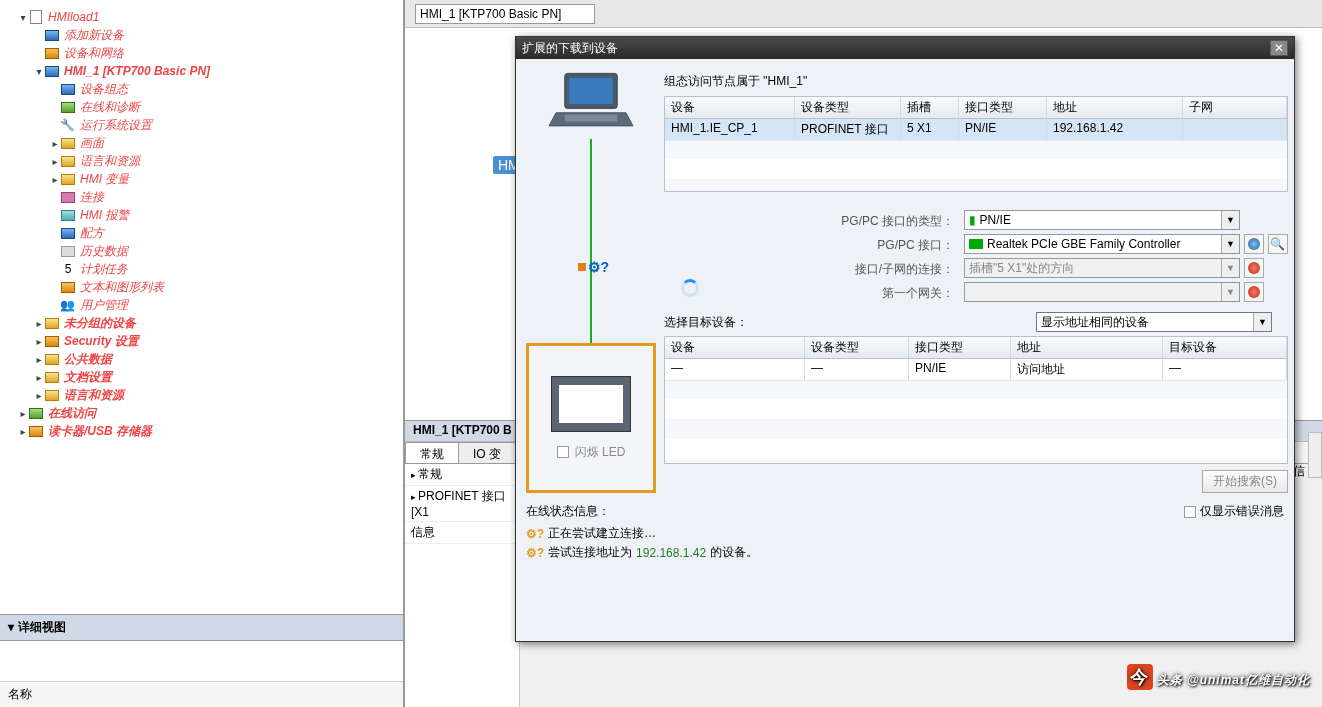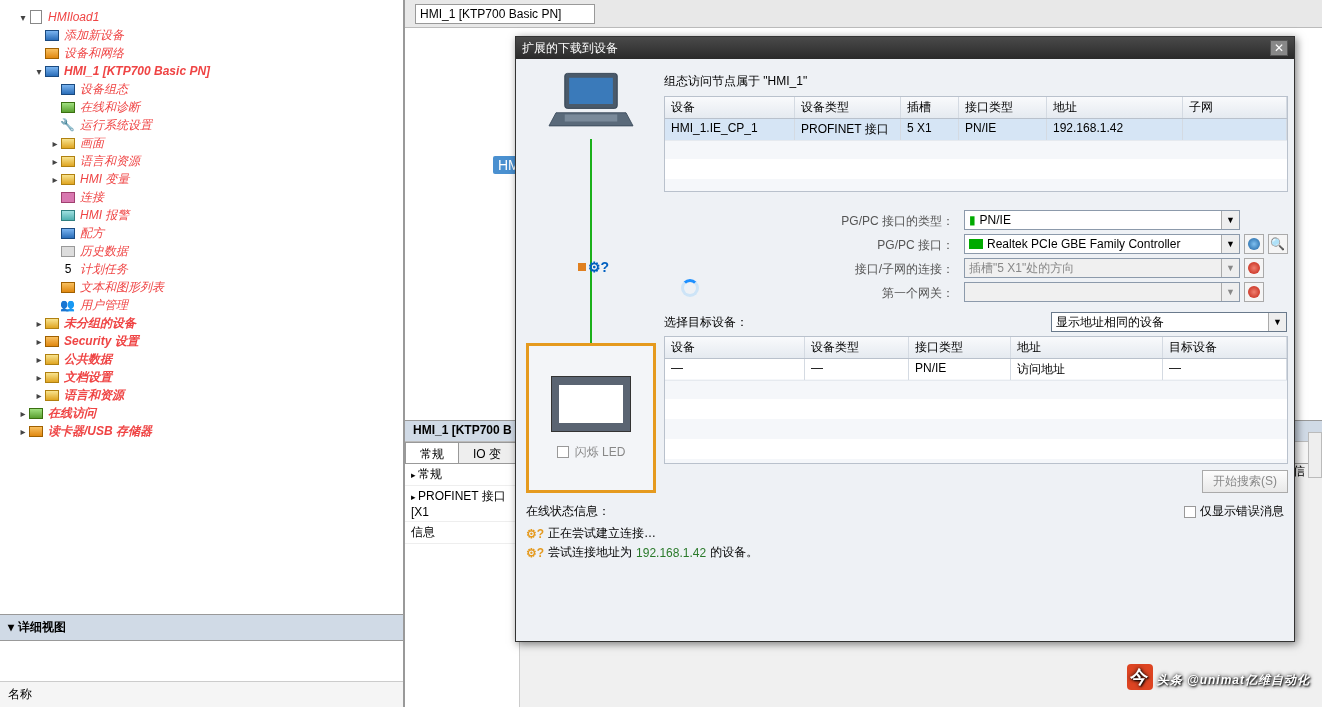--- a/index.html
+++ b/index.html
@@ -76,21 +76,21 @@
 .form-area { margin: 18px 0 10px 0; }
 .form-row { display: flex; align-items: flex-end; margin-bottom: 4px; }
 .form-lbl { width: 300px; text-align: right; color: #555; padding-right: 10px; }
 .form-sel { width: 276px; height: 20px; border: 1px solid #8c9aab; background: #fff; display: flex; align-items: center; padding: 0 4px; position: relative; }
 .form-sel.dis { background: #f0f0f0; color: #888; }
 .sel-arrow { position: absolute; right: 0; top: 0; width: 18px; height: 18px; border-left: 1px solid #aaa; text-align: center; line-height: 18px; background: #eee; font-size: 9px; }
 .side-btn { width: 20px; height: 20px; border: 1px solid #aaa; margin-left: 4px; display: flex; align-items: center; justify-content: center; background: #f5f5f5; cursor: pointer; }
 .globe { width: 12px; height: 12px; border-radius: 50%; background: radial-gradient(#7fc0f0,#1a60a0); }
 .globe.r { background: radial-gradient(#f08070,#c02010); }
 
-.target-row { display: flex; align-items: center; margin: 6px 1px 4px 0; }
+.target-row { display: flex; align-items: center; margin: 6px 16px 4px 0; }
 .target-lbl { }
 .target-sel { margin-left: auto; width: 236px; height: 20px; border: 1px solid #6a7a8c; background: #fff; display: flex; align-items: center; padding: 0 4px; position: relative; }
 
 .search-btn { margin-left: auto; padding: 2px 10px; border: 1px solid #aaa; background: linear-gradient(#fdfdfd,#e8e8e8); color: #888; }
 
 .log-area { margin-top: 10px; }
 .log-hdr { display: flex; align-items: center; }
 .log-chk { margin-left: auto; display: flex; align-items: center; gap: 4px; }
 .log-body { margin-top: 4px; height: 46px; }
 .log-row { display: flex; align-items: center; gap: 4px; padding: 1px 0; }

